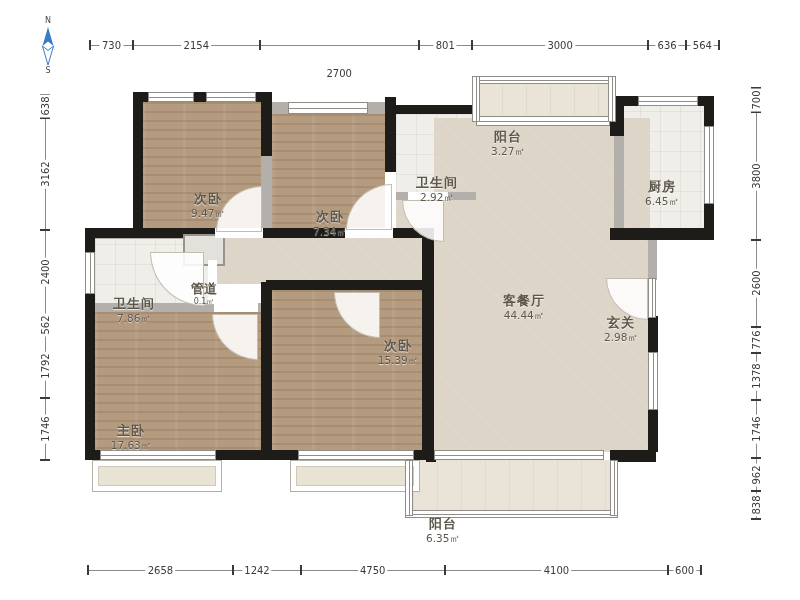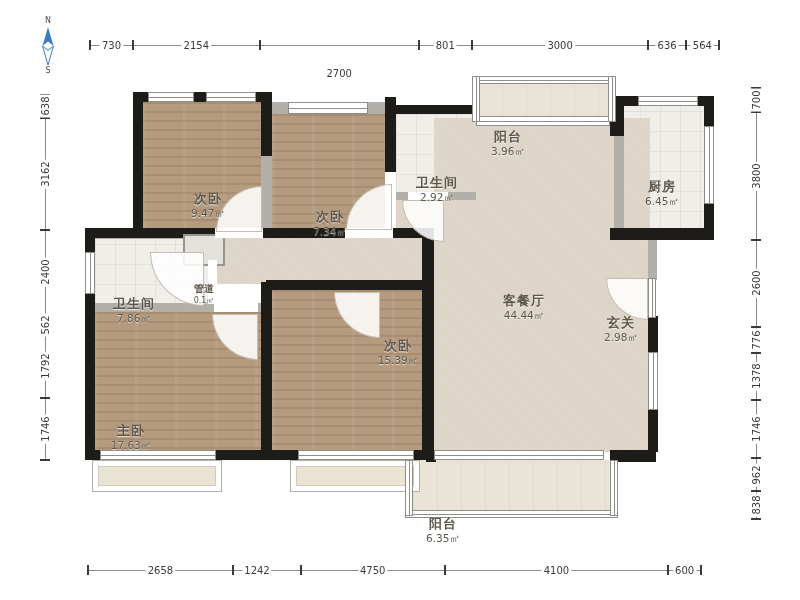--- a/index.html
+++ b/index.html
@@ -26,21 +26,21 @@
   .open{position:absolute;background:#fff;z-index:5;}
   .arc{position:absolute;background:rgba(255,255,255,.88);border:1px solid #c3bcb0;box-sizing:border-box;z-index:5;}
   .arc.tl{border-top-left-radius:100%;}
   .arc.bl{border-bottom-left-radius:100%;}
   .bay{position:absolute;background:#fff;border:1px solid #b2afa7;box-sizing:border-box;z-index:4;}
   .bay::after{content:"";position:absolute;left:5px;right:5px;top:5px;bottom:5px;background:#e9e3d3;border:1px solid #cfc9bc;}
   .room-label{position:absolute;transform:translate(-50%,-50%);text-align:center;z-index:6;
     color:#5d564b;text-shadow:0 1px 1px rgba(255,255,255,.75);line-height:1.25;white-space:nowrap;margin-top:44px;}
   .room-label .nm{display:block;font-weight:bold;font-size:13px;letter-spacing:1px;}
   .room-label .ar{display:block;font-size:10.5px;}
-  .room-label.small .nm{font-size:10px;letter-spacing:0;}
+  .room-label.small .nm{font-size:13px;letter-spacing:0;}
   .room-label.small .ar{font-size:8px;}
   .dim-line{position:absolute;background:#8a8a8a;z-index:7;}
   .dim-tick{position:absolute;background:#3a3a3a;z-index:7;}
   .dim-label{position:absolute;font-size:10px;color:#3a3a3a;background:#fff;padding:0 2px;
     transform:translate(-50%,-50%);white-space:nowrap;z-index:8;}
   .dim-label.vert{transform:translate(-50%,-50%) rotate(-90deg);}
   #compass{position:absolute;left:34px;top:16px;width:28px;text-align:center;z-index:8;}
   #compass .cl{font-size:8px;color:#4a4a4a;display:block;line-height:10px;}
 </style>
 </head>
@@ -67,21 +67,21 @@
         <span class="ar">7.34㎡</span>
       </div>
       <div class="floor tile" style="left: 396px; top: 113px; width: 78px; height: 82px;"></div>
       <div class="room-label" style="left: 437px; top: 146px;">
         <span class="nm">卫生间</span>
         <span class="ar">2.92㎡</span>
       </div>
       <div class="floor balcony" style="left: 478px; top: 82px; width: 132px; height: 36px;"></div>
       <div class="room-label" style="left: 508px; top: 100px;">
         <span class="nm">阳台</span>
-        <span class="ar">3.96㎡</span>
+        <span class="ar">3.27㎡</span>
       </div>
       <div class="floor tile" style="left: 620px; top: 106px; width: 84px; height: 126px;"></div>
       <div class="room-label" style="left: 662px; top: 150px;">
         <span class="nm">厨房</span>
         <span class="ar">6.45㎡</span>
       </div>
       <div class="floor tile" style="left: 95px; top: 238px; width: 113px; height: 67px;"></div>
       <div class="room-label" style="left: 134px; top: 267px;">
         <span class="nm">卫生间</span>
         <span class="ar">7.86㎡</span>

